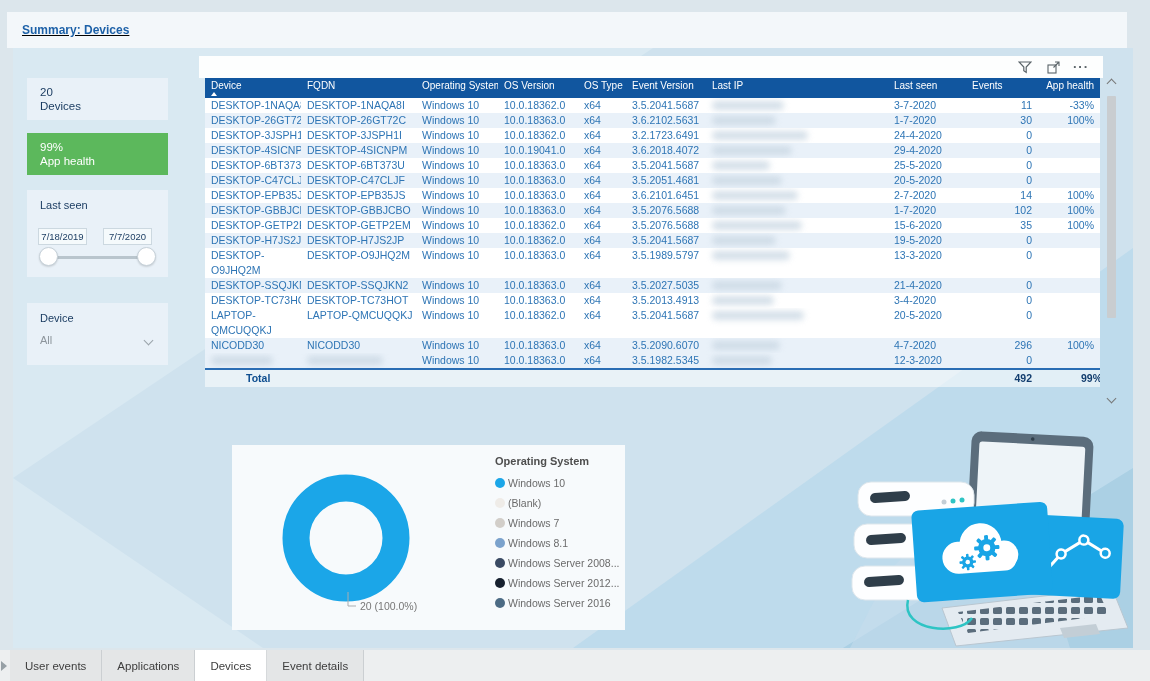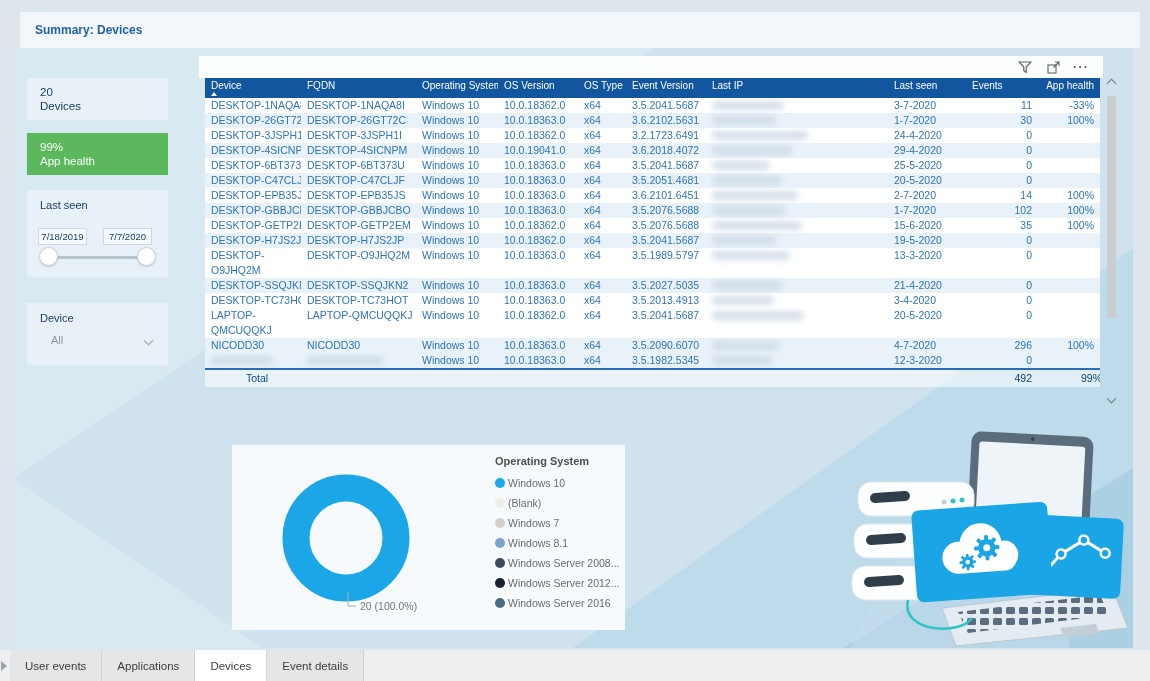--- a/index.html
+++ b/index.html
@@ -1,37 +1,37 @@
 <!DOCTYPE html>
 <html><head>
 <meta charset="utf-8">
 <style>
   * { margin:0; padding:0; box-sizing:border-box; }
   html,body { width:1150px; height:681px; overflow:hidden; }
   body { font-family:"Liberation Sans", sans-serif; background:#dce6ec; position:relative; }
 
   
-  .title-band { position:absolute; left:20px; top:12px; width:1120px; height:36px; background:#f3f7fa; display:flex; align-items:center; }
+  .title-band { position:absolute; left:7px; top:12px; width:1120px; height:36px; background:#f3f7fa; display:flex; align-items:center;text-decoration:underline; }
   .page-title { margin-left:15px; font-size:12px; font-weight:bold; color:#1d61a8; }
   .canvas { position:absolute; left:13px; top:48px; width:1120px; height:600px; background:#cfe2ee; overflow:hidden; }
   .bg-shapes { position:absolute; inset:0; }
 
   
   .card { position:absolute; background:#e9f1f8; color:#17395f; }
   .card-devices { left:14px; top:30px; width:141px; height:42px; padding:7px 0 0 13px; font-size:11.5px; line-height:14px; }
   .card-health  { left:14px; top:85px; width:141px; height:42px; padding:7px 0 0 13px; font-size:11.5px; line-height:14px; color:#fff; }
   .card-lastseen{ left:14px; top:142px; width:141px; height:87px; font-size:11px; }
   .card-device  { left:14px; top:255px; width:141px; height:62px; font-size:11px; }
   .card-label { padding:9px 0 0 13px; color:#17395f; }
   .date-box { position:absolute; top:38px; width:49px; height:17px; background:#f5fafc; border:1px solid #ccd8e0; font-size:9.5px; color:#17395f; display:flex; align-items:center; justify-content:center; }
   .date-box.start { left:11px; } .date-box.end { left:76px; }
   .slider-track { position:absolute; left:22px; right:22px; top:66px; height:3px; background:#b9c5cd; }
   .slider-handle { position:absolute; top:57px; width:19px; height:19px; background:#fff; border:1px solid #c6d1d9; border-radius:50%; box-shadow:0 1px 2px rgba(0,0,0,.15); }
   .slider-handle.left { left:12px; } .slider-handle.right { right:12px; }
-  .dd-value { position:absolute; left:13px; top:31px; font-size:11px; color:#8d959c;margin-left:11px; }
+  .dd-value { position:absolute; left:13px; top:31px; font-size:11px; color:#8d959c; }
   .dd-chevron { position:absolute; right:16px; top:34px; width:7px; height:7px; border-right:1.4px solid #9aa3aa; border-bottom:1.4px solid #9aa3aa; transform:rotate(45deg); }
 
   
   .visual-toolbar { position:absolute; left:186px; top:8px; width:904px; height:22px; background:#fdfefe; display:flex; align-items:center; justify-content:flex-end; gap:12px; padding-right:14px; }
   .tb-icon { width:16px; height:15px; display:flex; align-items:center; justify-content:center; cursor:pointer; }
   .ellipsis { font-size:13px; font-weight:bold; color:#5a6368; letter-spacing:1px; line-height:8px; }
 
   .table-wrap { position:absolute; left:192px; top:30px; width:895px; }
   table { border-collapse:collapse; table-layout:fixed; width:895px; background:#fff; }
   th, td { padding:0 0 0 6px; font-size:10.5px; overflow:hidden; white-space:nowrap; vertical-align:top; text-align:left; }
@@ -39,21 +39,21 @@
   th { color:#fff; font-weight:normal; font-size:10px; line-height:11px; padding-top:2px; }
   .sort-tri { width:0; height:0; border-left:3.5px solid transparent; border-right:3.5px solid transparent; border-bottom:4px solid #fff; margin-top:1px; }
   tbody td { color:#2e75b5; height:15px; line-height:15px; }
   tbody tr.alt { background:#e9f1f9; }
   tbody tr.tall td { height:30px; }
   .right { text-align:right; padding-right:8px; }
   th.right { padding-right:6px; }
   td.c-health.right { padding-right:6px; }
   .blur { height:9px; margin-top:3px; border-radius:5px; background:#c9d7e3; filter:blur(3px); opacity:.8; }
   .totals { background:rgba(255,255,255,.55); border-top:2px solid #2a6db4; }
-  .totals td { font-weight:normal; color:#0d4d8f; height:17px; line-height:17px;padding-left:41px; }
+  .totals td { font-weight:bold; color:#0d4d8f; height:17px; line-height:17px;padding-left:41px; }
   .totals .num { color:#123d6e; }
 
   
   .vscroll { position:absolute; left:1092px; top:28px; width:14px; height:330px; }
   .vs-arrow { position:absolute; left:3px; width:7px; height:7px; border-right:1.5px solid #777; border-bottom:1.5px solid #777; cursor:pointer; }
   .vs-up { top:4px; transform:rotate(-135deg); }
   .vs-down { bottom:4px; transform:rotate(45deg); }
   .vs-thumb { position:absolute; left:2px; top:20px; width:9px; height:222px; background:#c9cdd0; border-radius:1px; cursor:grab; }
 
   

